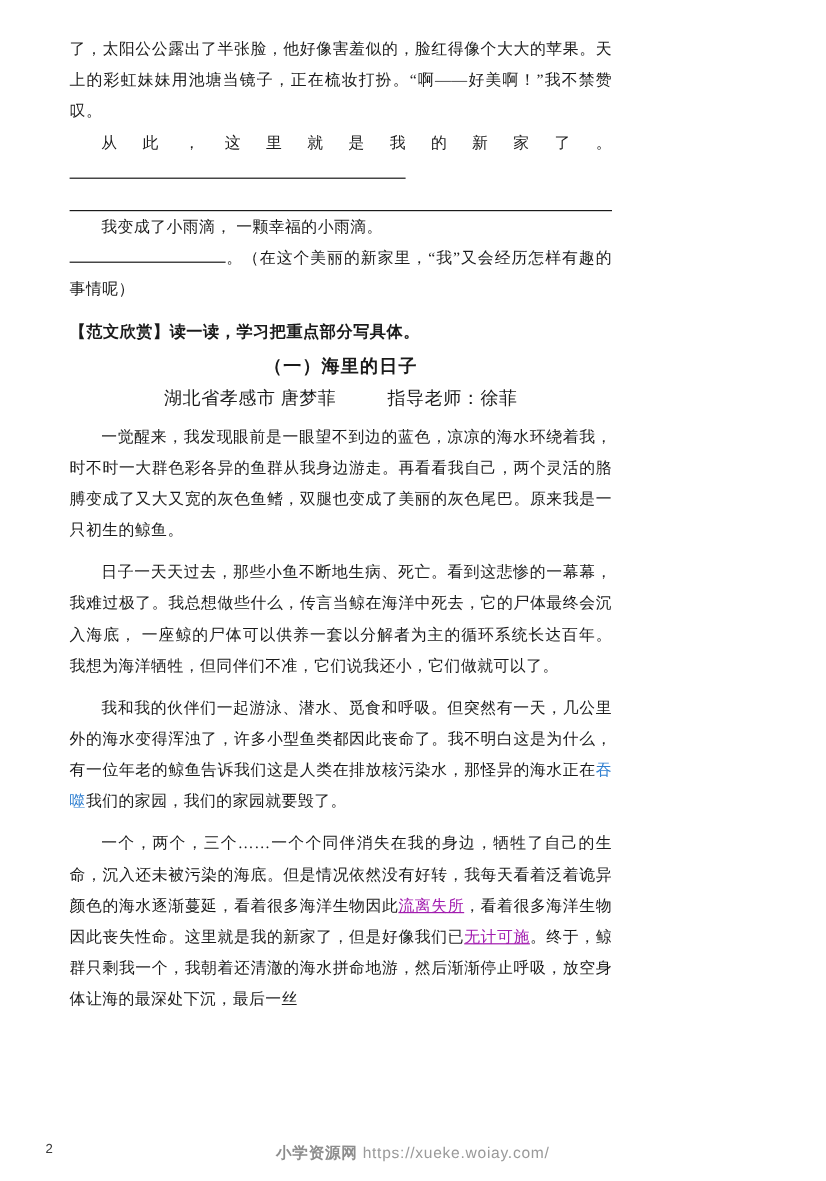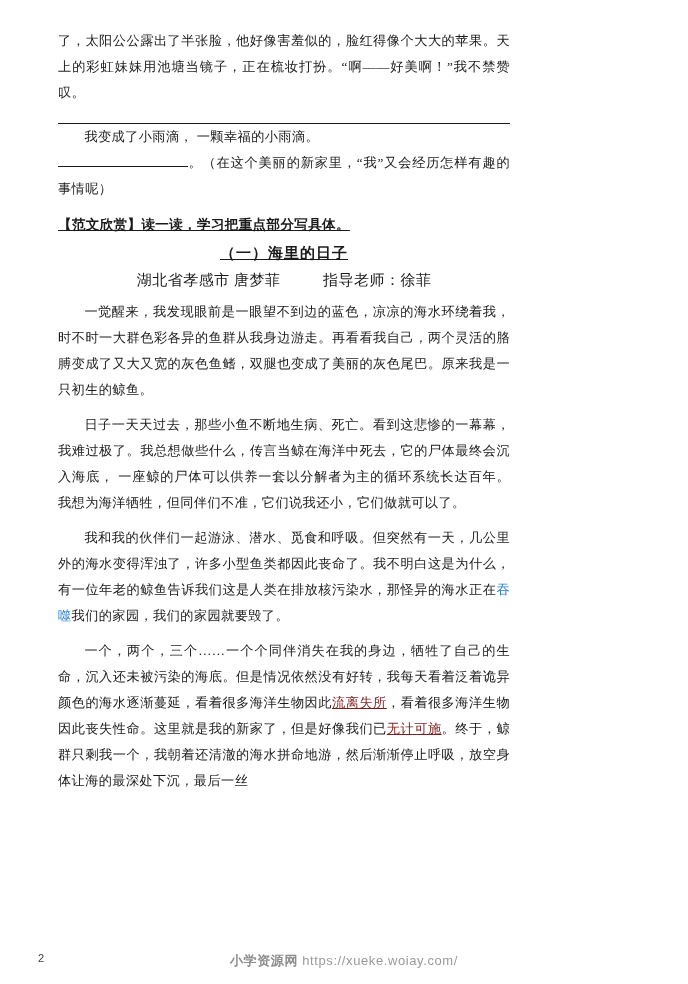--- a/index.html
+++ b/index.html
@@ -48,49 +48,47 @@
   }
   .top-block {
     margin-top: 4px;
   }
   .section-head {
     font-size: 13.5px;
     font-weight: bold;
     letter-spacing: 0.4px;
     margin-top: 14px;
     font-family: "Liberation Sans", "DejaVu Sans", sans-serif;
-    text-decoration: underline;
   }
   .title {
     text-align: center;
     font-size: 15px;
     font-weight: bold;
     margin-top: 10px;
     letter-spacing: 1px;
     font-family: "Liberation Sans", "DejaVu Sans", sans-serif;
-    text-decoration: underline;
   }
   .byline {
     text-align: center;
     font-size: 15px;
     margin-top: 8px;
     letter-spacing: 0.5px;
   }
   .byline .gap {
     display: inline-block;
     width: 34px;
   }
   .body-para {
     margin-top: 9px;
   }
   .hl {
     color: #2f7fd0;
   }
   .hl-u {
-    color: #7f1d1d;
+    color: #a21caf;
     text-decoration: underline;
   }
   .note {
     color: #2f7fd0;
   }
   .footer {
     position: absolute;
     left: 0;
     bottom: 14px;
     width: 688px;
@@ -116,20 +114,24 @@
   }
   .line-1 { margin-top: 0; }
 </style>
 </head>
 <body>
 
 <div class="page">
 
   <div class="top-block">
     <p class="para line-1">了，太阳公公露出了半张脸，他好像害羞似的，脸红得像个大大的苹果。天上的彩虹妹妹用池塘当镜子，正在梳妆打扮。“啊——好美啊！”我不禁赞叹。</p>
+    <p class="para indent">
+      <span>从此，这里就是我的新家了。</span>
+      <span class="blank-line" style="width:280px;"></span>
+    </p>
     <div class="blank-full"></div>
     <p class="para indent">我变成了小雨滴， 一颗幸福的小雨滴。</p>
     <p class="para">
       <span class="blank-line" style="width:130px;"></span><span>。（在这个美丽的新家里，“我”又会经历怎样有趣的事情呢）</span>
     </p>
   </div>
 
   <div class="section-head">【范文欣赏】读一读，学习把重点部分写具体。</div>
 
   <div class="title">（一）海里的日子</div>

